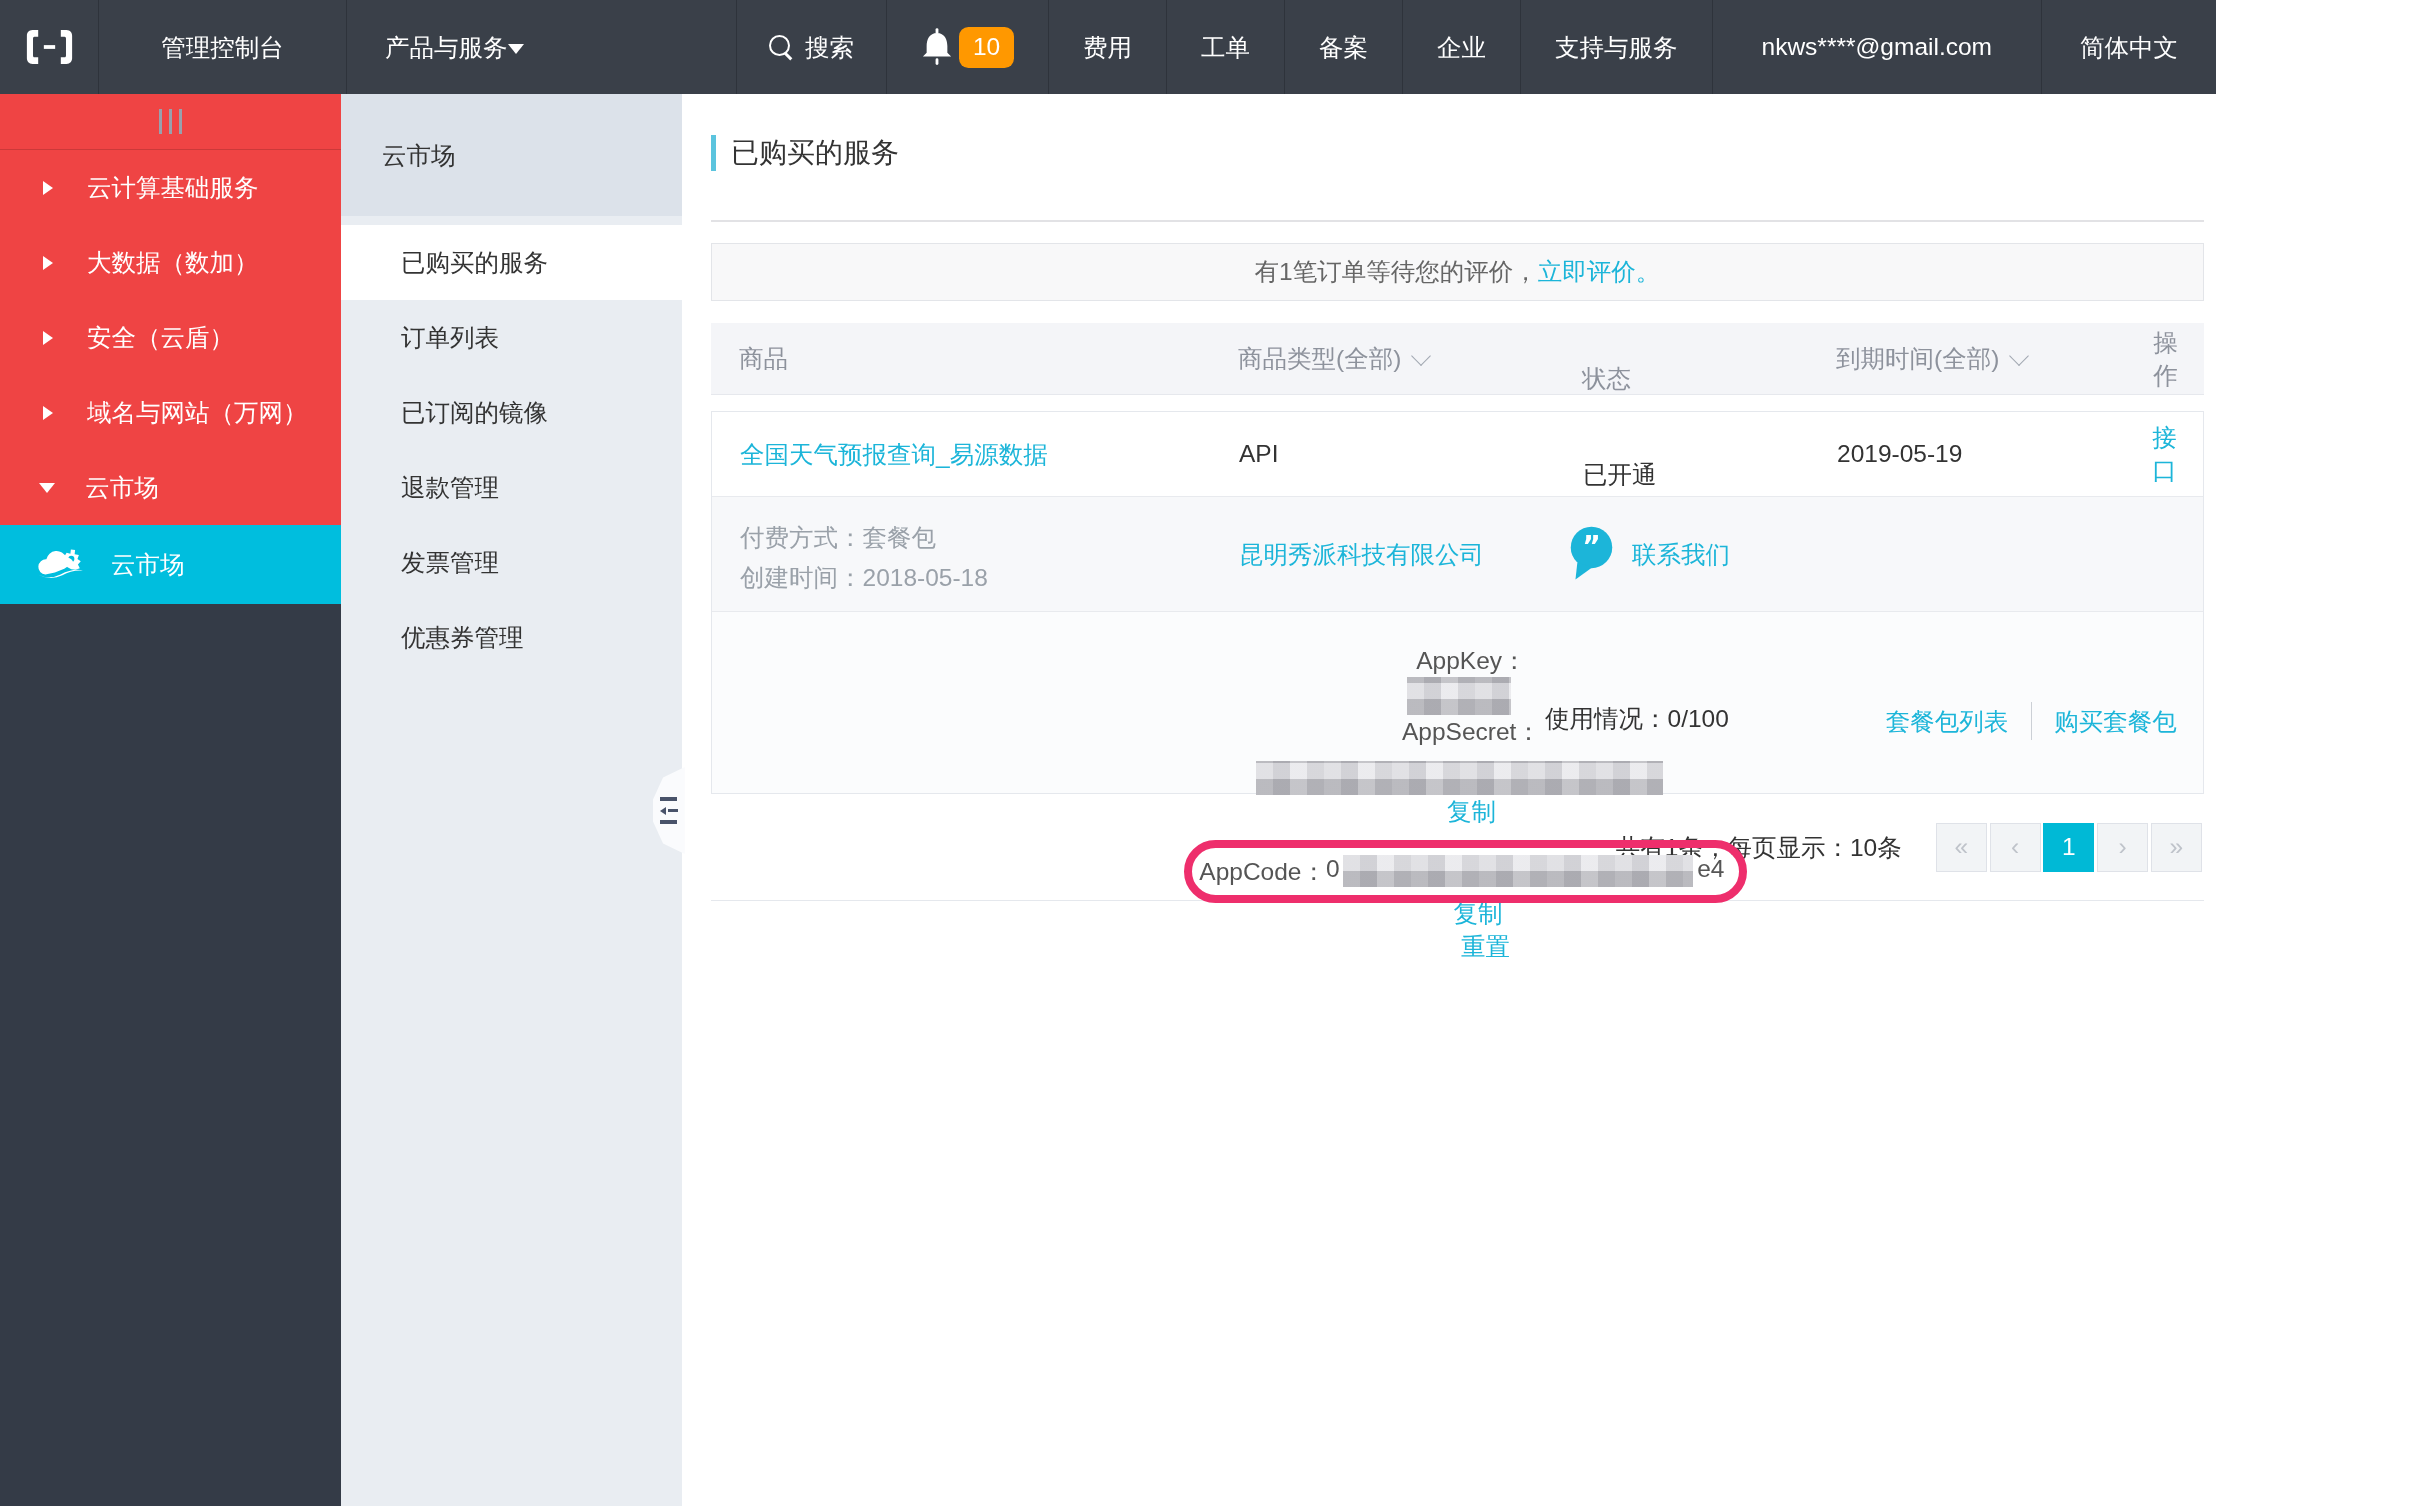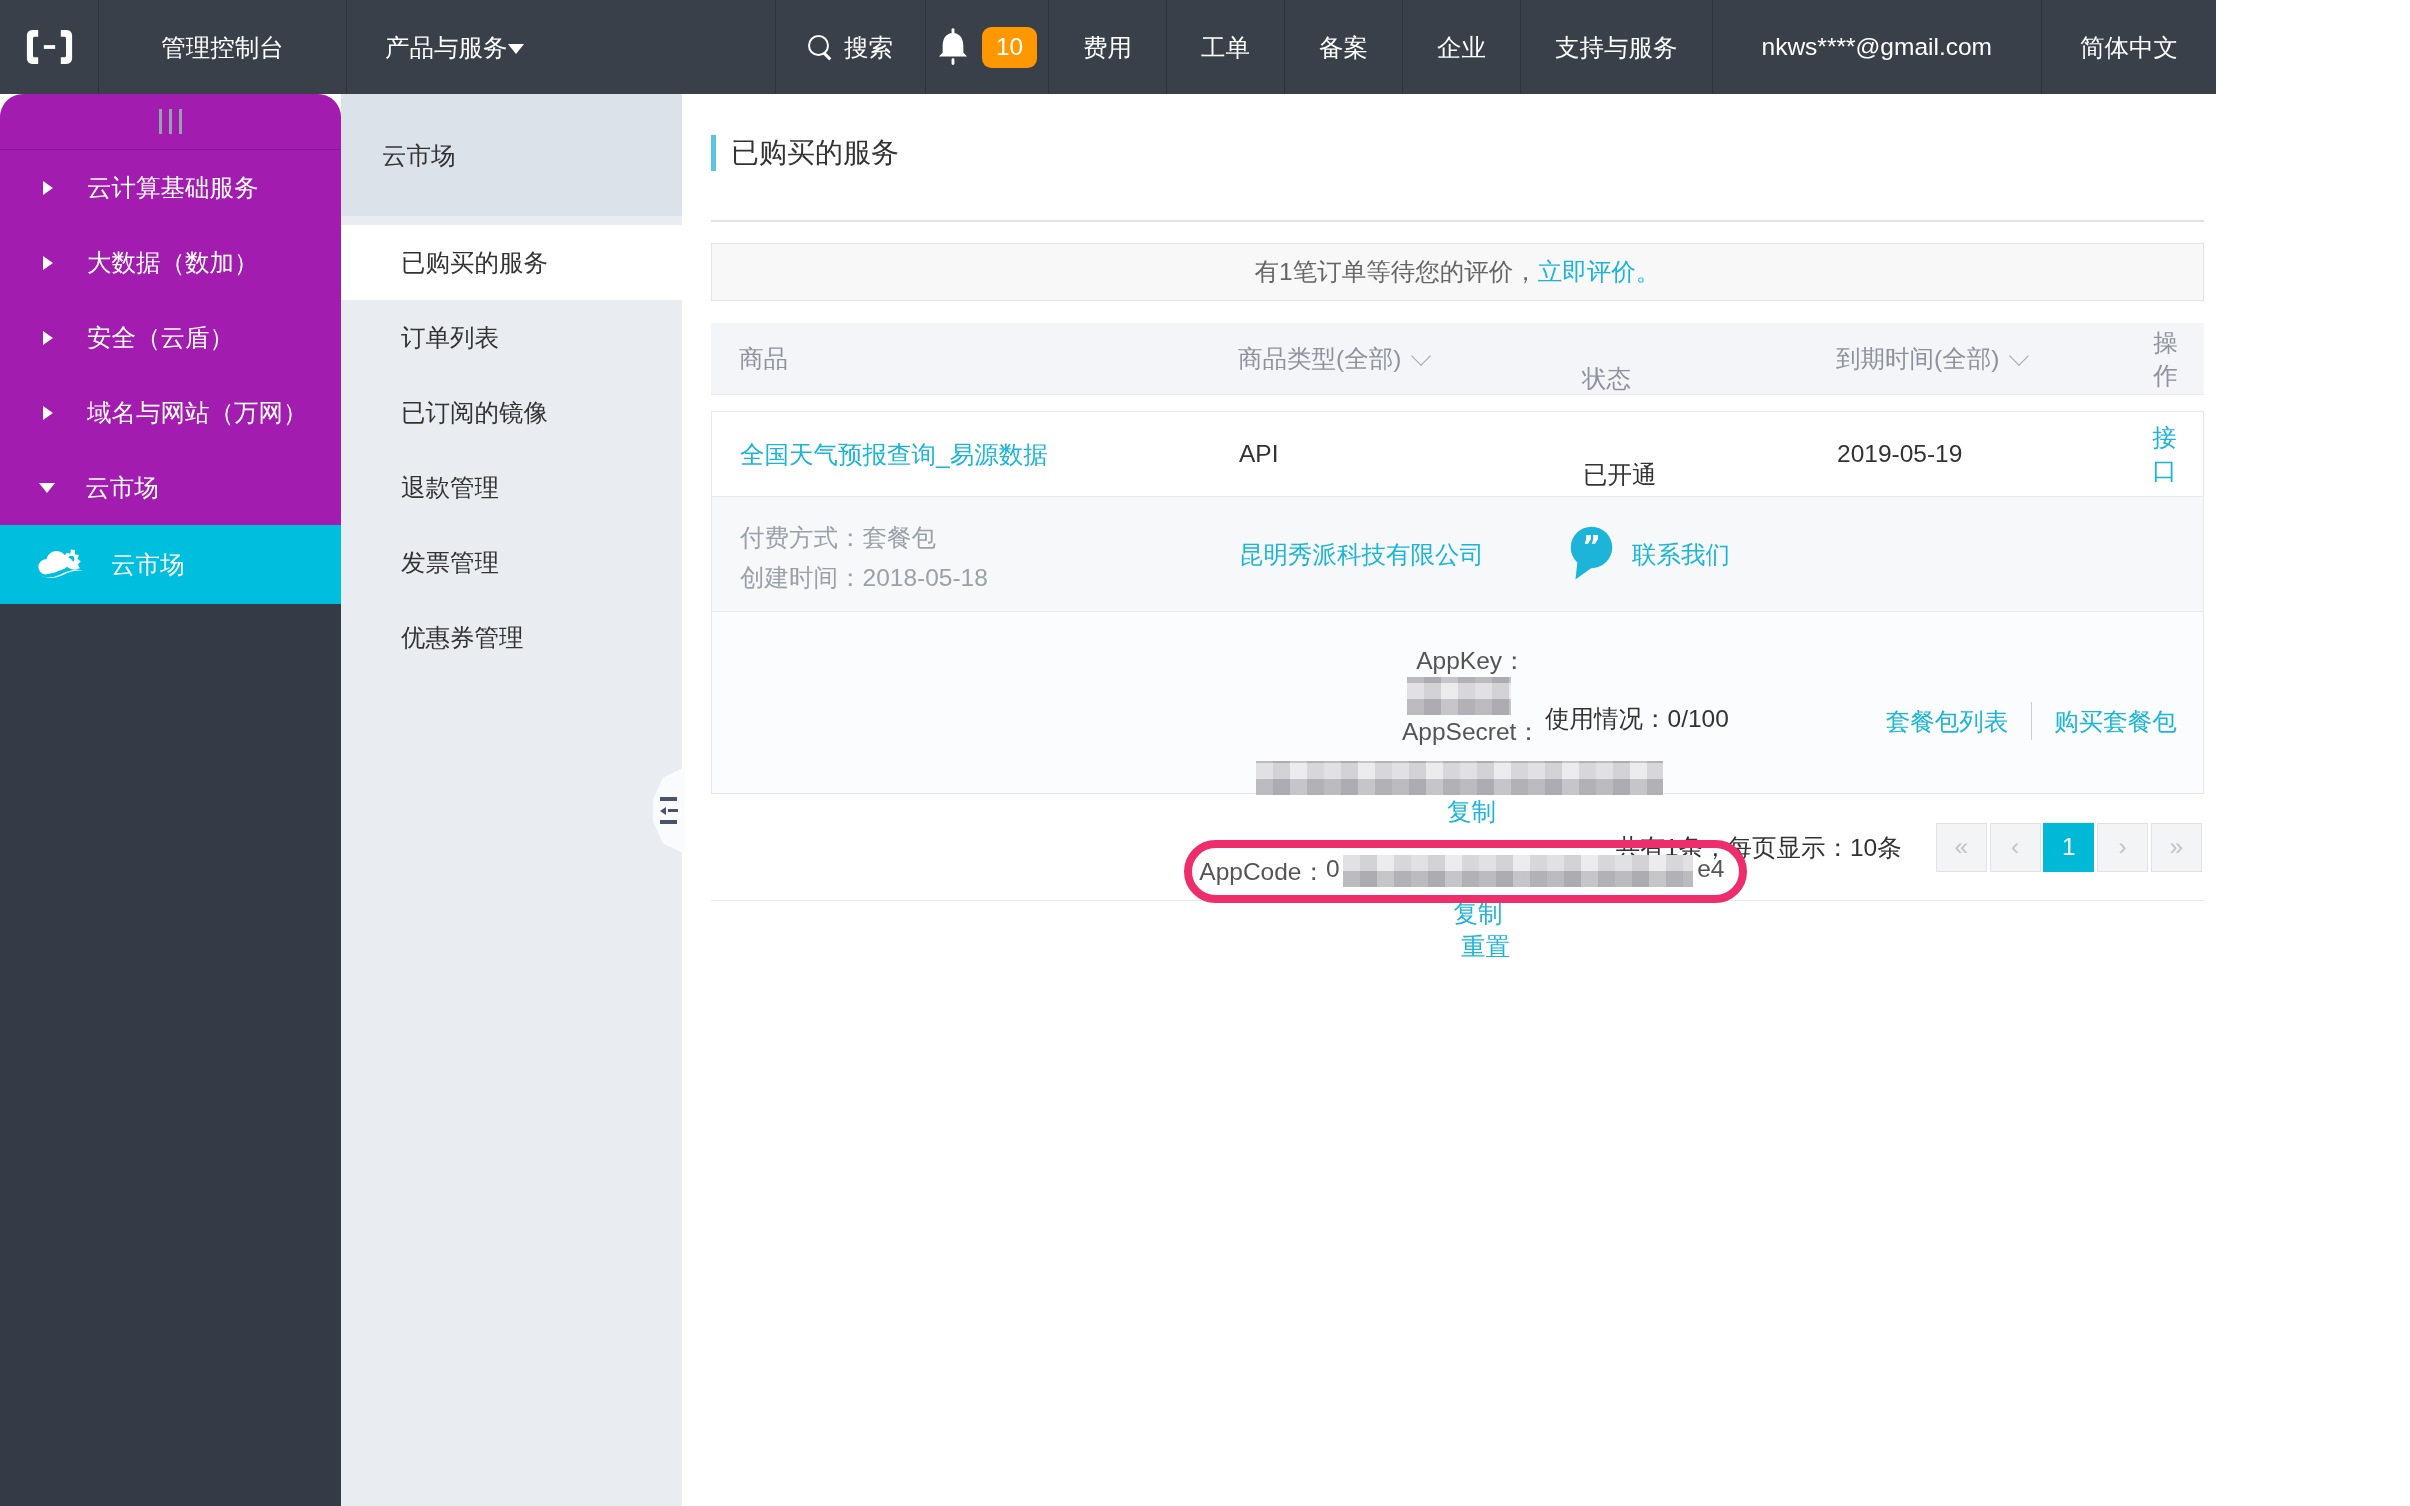--- a/index.html
+++ b/index.html
@@ -9,36 +9,36 @@
   .page { width:2216px; height:1507px; display:flex; flex-direction:column; }
 
   
   .navbar { height:94px; background:#3a4049; display:flex; align-items:stretch; color:#fff; flex:none; }
   .nav-cell { display:flex; align-items:center; justify-content:center; border-left:0.9px solid #2e333b; cursor:pointer; white-space:nowrap; }
   .logo-cell { width:98px; border-left:none; }
   .console-cell { width:248px; }
   .products-cell { padding:0 38px; gap:0; }
   .nav-spacer { flex:1; border-left:none; }
   .search-cell { padding:0 32px; gap:11.3px; }
-  .bell-cell { padding:0 11px; gap:13px; }
+  .bell-cell { padding:0 34px; gap:6px; }
   .plain-cell { padding:0 34px; }
   .account-cell { padding:0 49px; }
   .lang-cell { padding:0 38px; }
 
   .caret-down { width:0; height:0; border-left:8.5px solid transparent; border-right:8.5px solid transparent; border-top:10.4px solid #fff; margin-top:3.8px; }
   .search-glyph { position:relative; width:24.5px; height:24.5px; display:inline-block; }
   .search-glyph::before { content:""; position:absolute; left:0; top:0; width:17px; height:17px; border:2.8px solid #fff; border-radius:50%; }
   .search-glyph::after { content:""; position:absolute; left:17px; top:17px; width:8.5px; height:2.8px; background:#fff; transform:rotate(45deg); transform-origin:0 0; }
   .badge { background:#ff9800; color:#fff; border-radius:9.4px; min-width:55px; height:41px; display:inline-flex; align-items:center; justify-content:center; font-size:24.5px; }
 
   
   .body-row { flex:1; display:flex; min-height:0; }
 
   
-  .sidebar { width:341px; flex:none; background:#a21caf; display:flex; flex-direction:column; position:relative;border-radius:23px; }
+  .sidebar { width:341px; flex:none; background:#ef4444; display:flex; flex-direction:column; position:relative; }
   .collapse-strip { height:56px; display:flex; align-items:center; justify-content:center; gap:7.5px; border-bottom:0.9px solid rgba(0,0,0,.15); cursor:pointer; }
   .collapse-strip i { width:2.8px; height:24.5px; background:#99a0ad; }
   .side-item { height:75px; display:flex; align-items:center; padding-left:43px; color:#fff; cursor:pointer; }
   .side-item .tri { width:0; height:0; border-top:7.5px solid transparent; border-bottom:7.5px solid transparent; border-left:10.4px solid #fff; margin-right:34px; flex:none; }
   .side-item .tri.down { border-left:8.5px solid transparent; border-right:8.5px solid transparent; border-top:10.4px solid #fff; border-bottom:none; margin-right:30px; margin-left:-3.8px; }
   .side-active { height:79px; background:#00bede; display:flex; align-items:center; padding-left:36px; color:#fff; cursor:pointer; }
   .side-active svg { margin-right:26px; flex:none; }
   .side-rest { flex:1; background:#343b47; }
 
   

